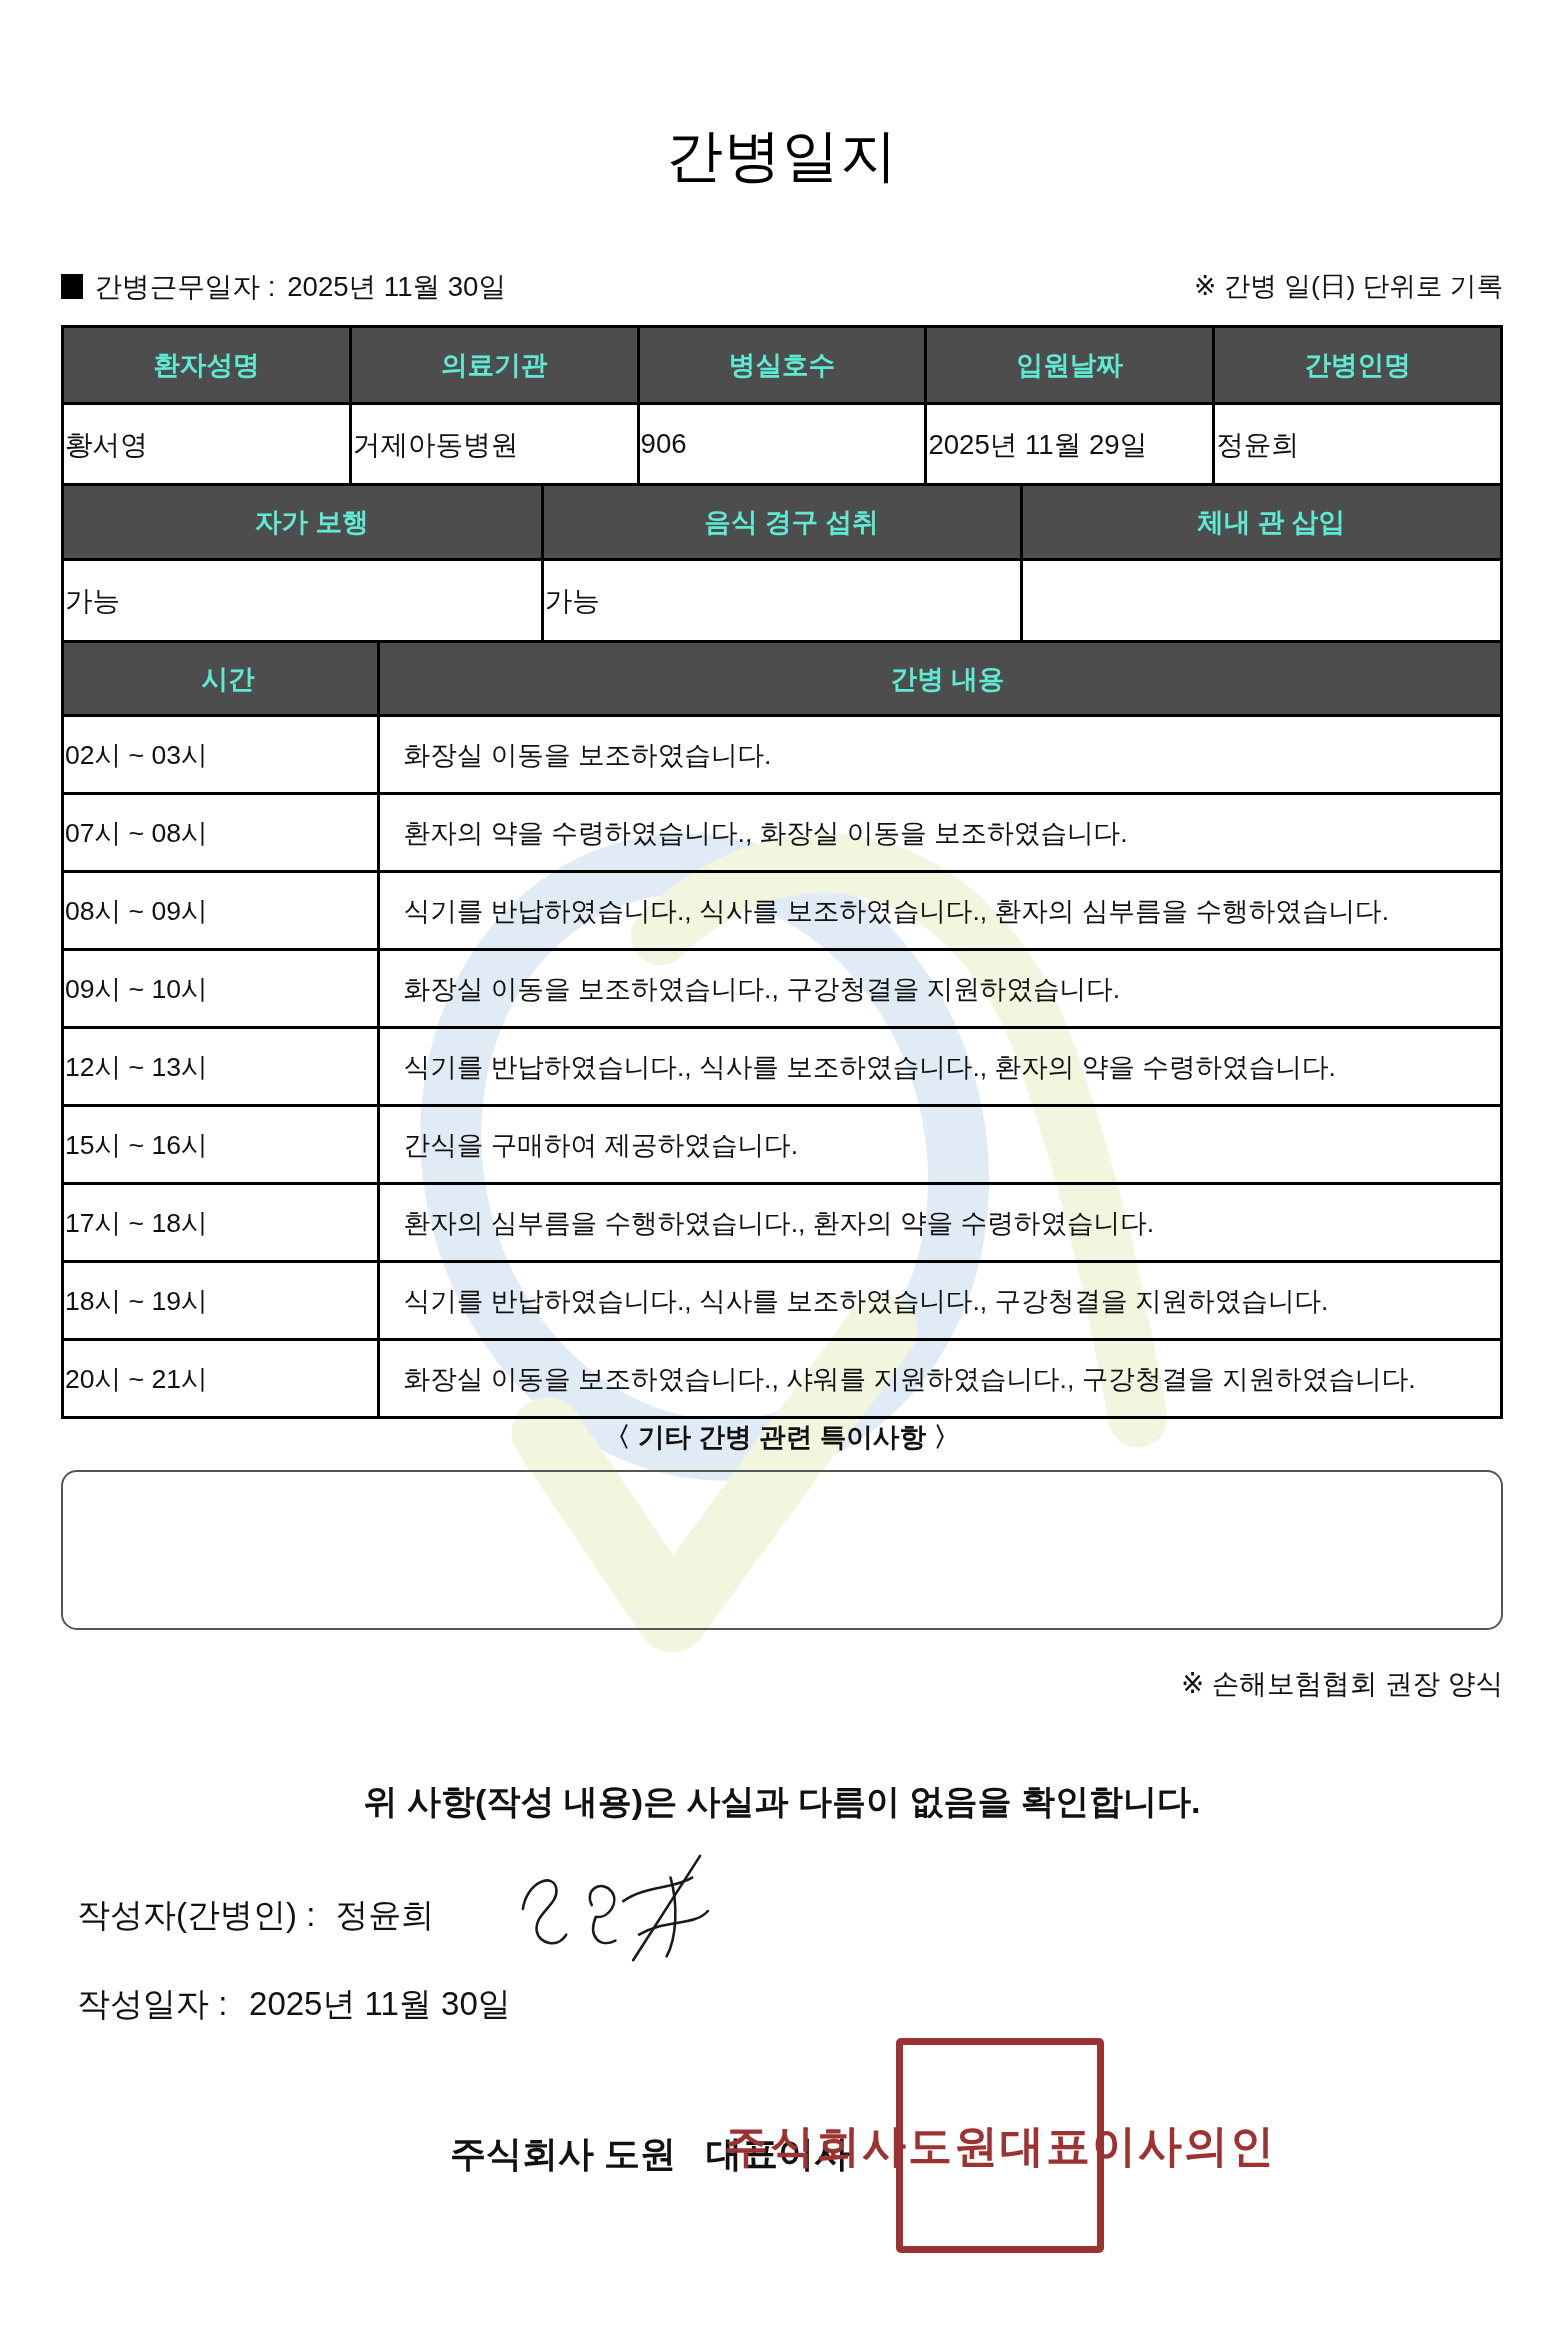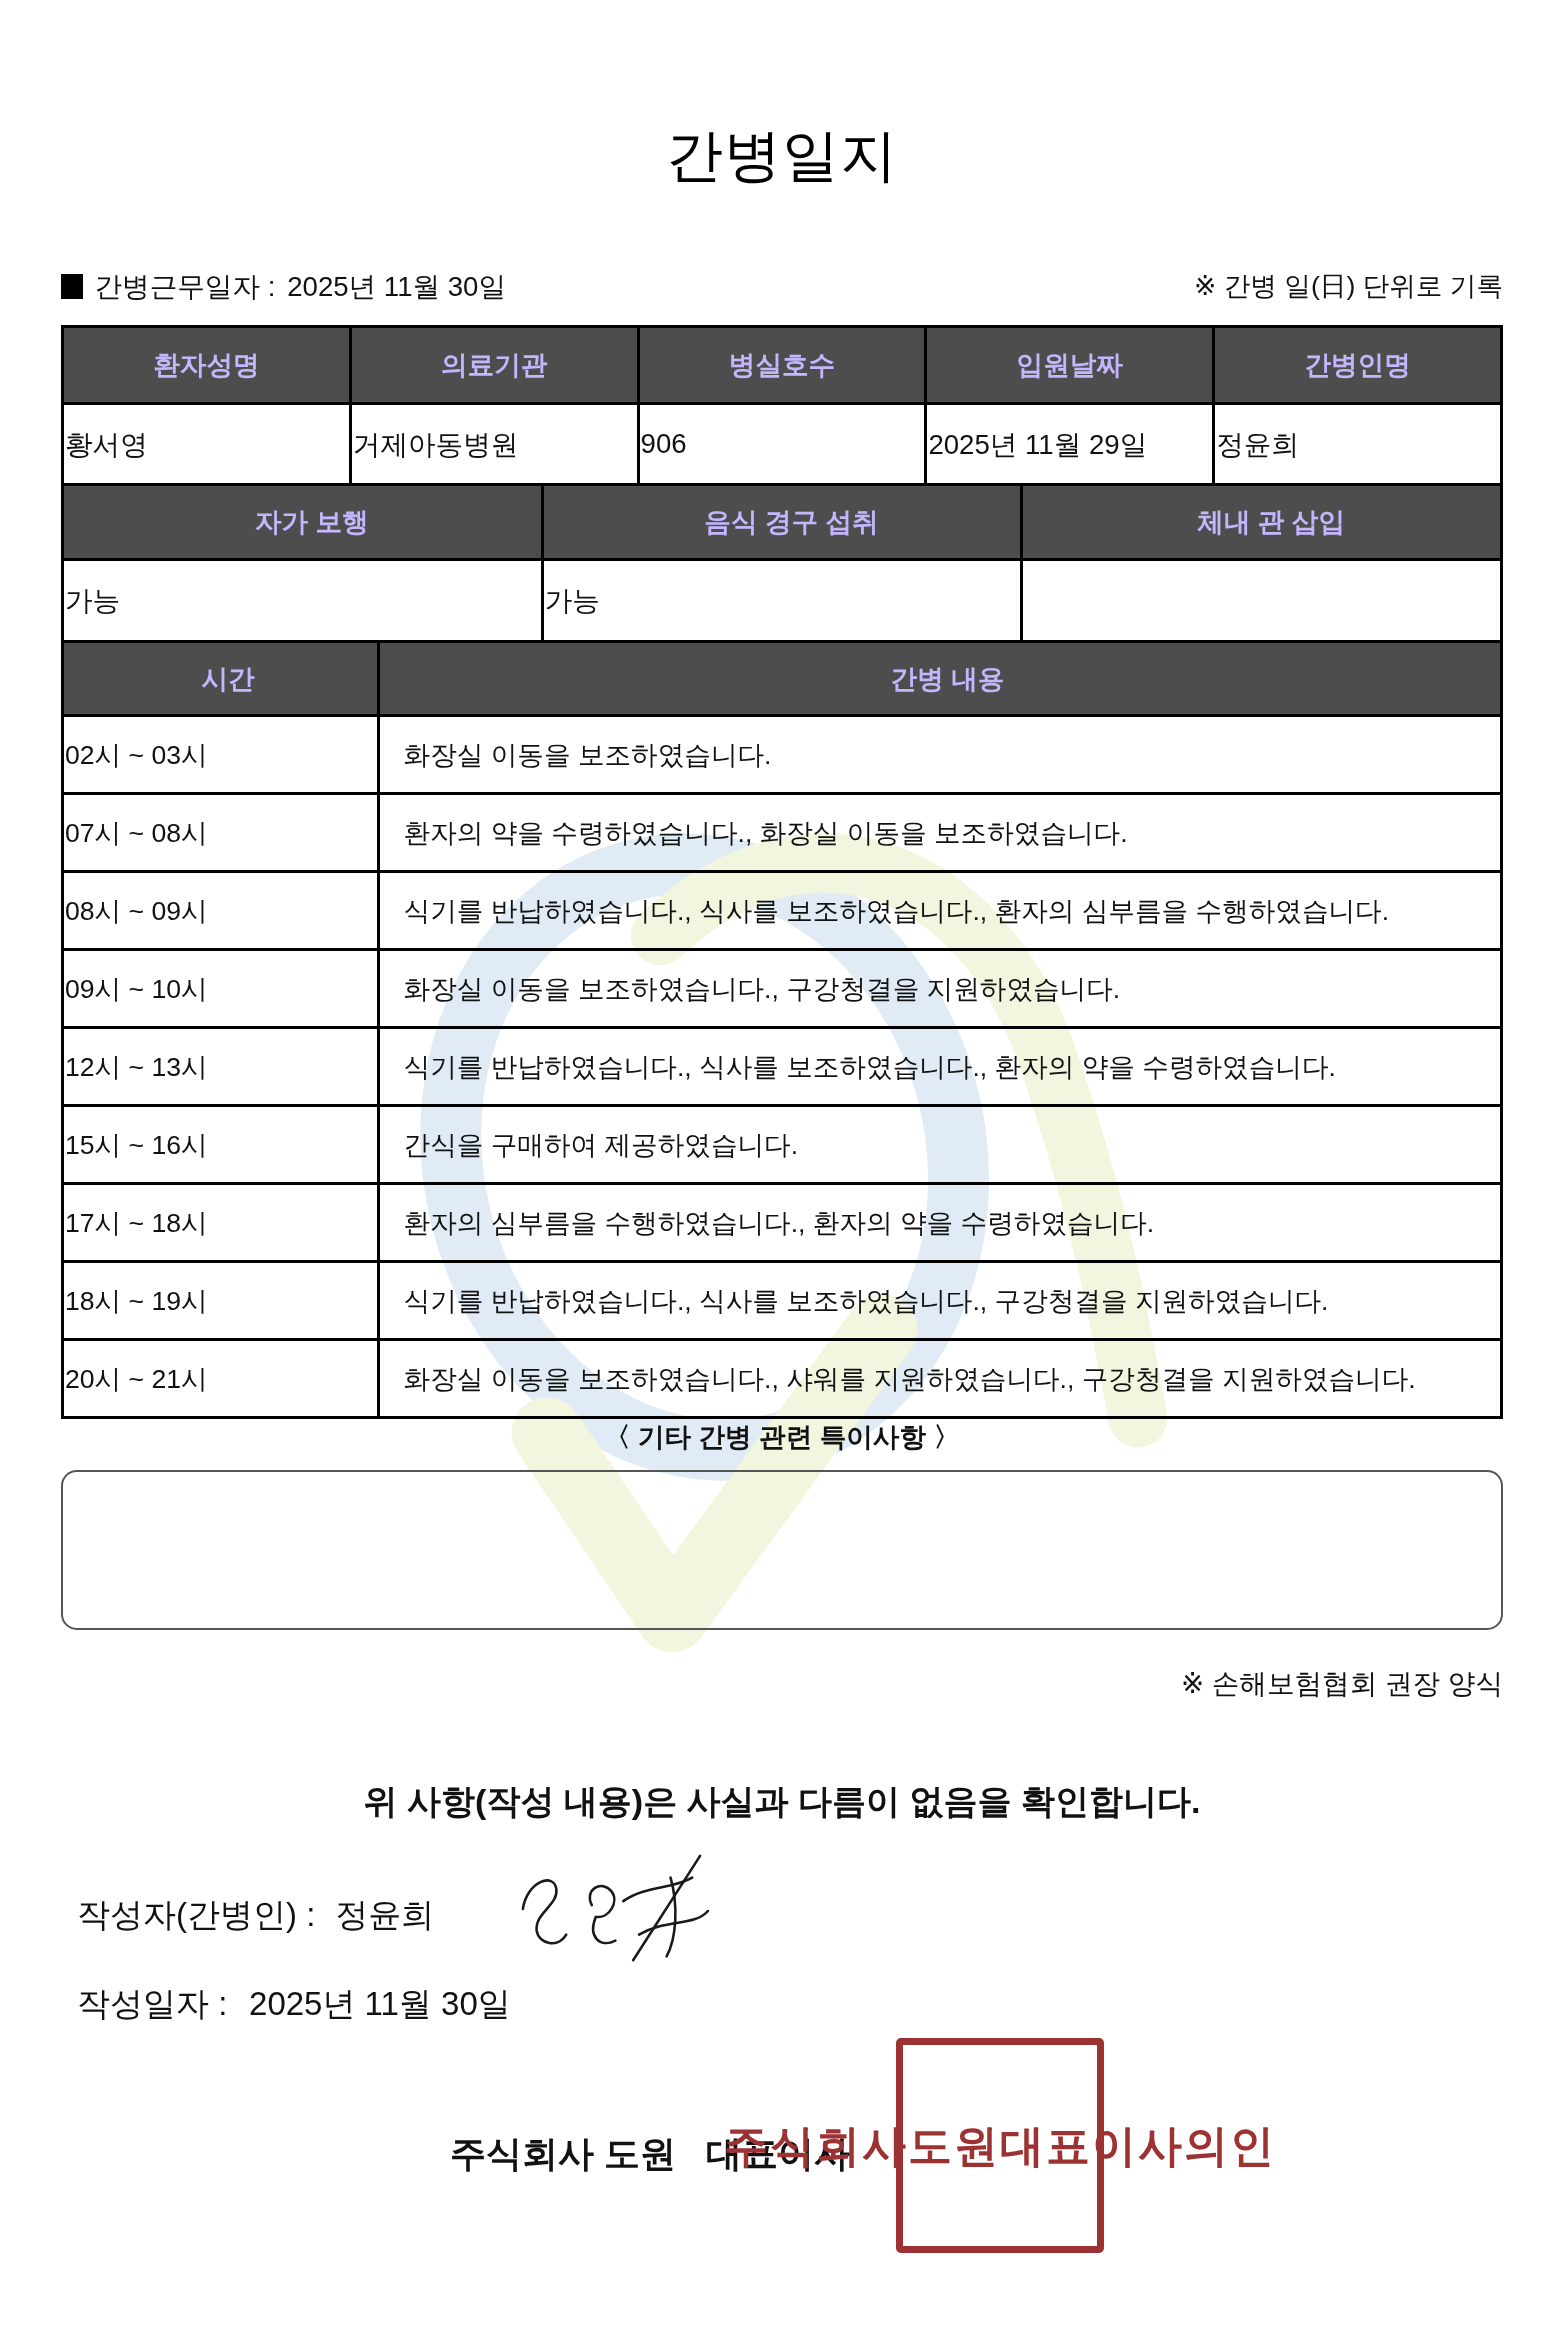--- a/index.html
+++ b/index.html
@@ -18,21 +18,21 @@
     position:absolute;top:268px;left:61px;width:1442px;
     display:flex;justify-content:space-between;align-items:flex-start;font-size:27.6px;
   }
   .meta-left{display:flex;align-items:center;gap:11.8px;font-weight:500;}
   .square-marker{display:inline-block;width:21.7px;height:25.6px;background:#000;}
   .meta-right{font-size:26.6px;}
 
   table{border-collapse:collapse;table-layout:fixed;background:transparent;}
   .tbl{position:absolute;left:61px;width:1442px;}
   .tbl th{
-    background:#4d4d4d;color:#c4b5fd;font-weight:700;font-size:26.6px;
+    background:#4d4d4d;color:#5eead4;font-weight:700;font-size:26.6px;
     border:3px solid #000;text-align:center;vertical-align:middle;
   }
   .tbl td{
     border:3px solid #000;font-size:26.6px;vertical-align:middle;
     background:transparent;color:#111;
   }
   .tbl-patient{top:325px;}
   .tbl-patient th{height:72px;}
   .tbl-patient td{height:76px;font-size:27.6px;}
   .tbl-status{top:483px;}

